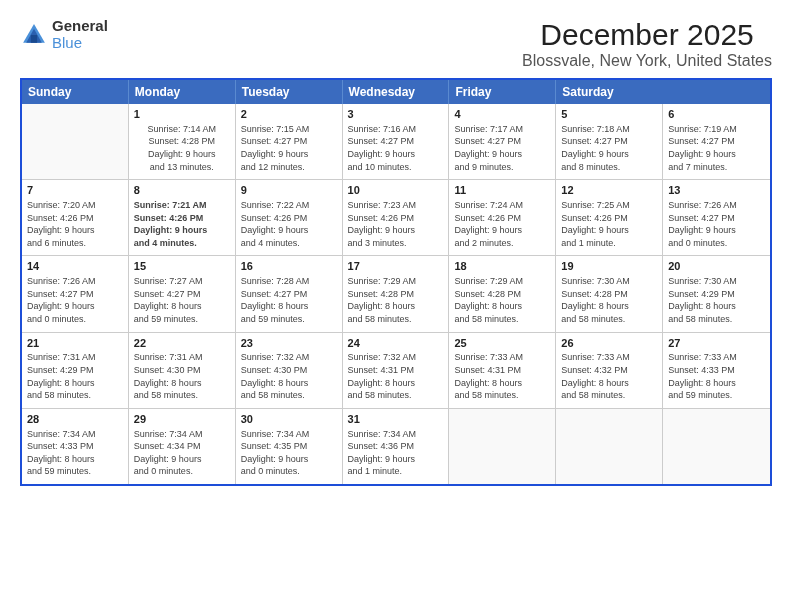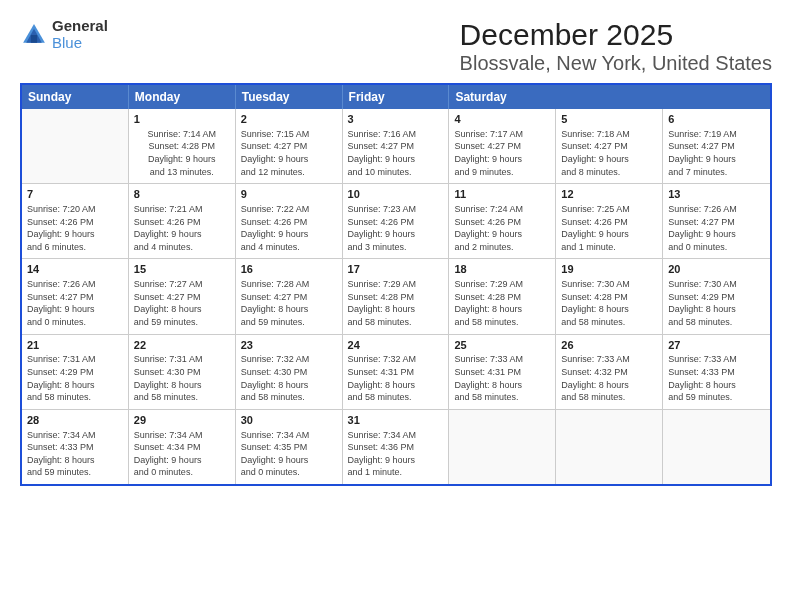--- a/index.html
+++ b/index.html
@@ -41,29 +41,29 @@
     .logo-blue {
       font-size: 15px;
       font-weight: normal;
       color: #4a90d9;
     }
     .logo-icon {
       width: 28px;
       height: 28px;
     }
     .title-block {
-      text-align: left;
+      text-align: center;
     }
     .main-title {
       font-size: 30px;
       font-weight: normal;
       color: #222;
     }
     .subtitle {
-      font-size: 20px;
+      font-size: 16px;
       color: #555;
     }
     .calendar {
       flex: 1;
       display: flex;
       flex-direction: column;
       border: 2px solid #1d4ed8;
     }
     .cal-header {
       display: grid;
@@ -132,20 +132,21 @@
       <div class="main-title">December 2025</div>
       <div class="subtitle">Blossvale, New York, United States</div>
     </div>
   </div>
 
   <div class="calendar">
     <div class="cal-header">
     <div class="cal-header-cell">Sunday</div>
         <div class="cal-header-cell">Monday</div>
         <div class="cal-header-cell">Tuesday</div>
+        <div class="cal-header-cell">Wednesday</div>
         <div class="cal-header-cell">Friday</div>
         <div class="cal-header-cell">Saturday</div>
       </div>
     <div class="cal-body">
     <div class="cal-row">
           <div class="cal-cell empty"></div>
           <div class="cal-cell">
             <span class="day-num">1</span>
             <div class="cell-info" style="white-space: pre-line; text-align: center;">Sunrise: 7:14 AM
 Sunset: 4:28 PM
@@ -191,21 +192,21 @@
         <div class="cal-row">
           <div class="cal-cell">
             <span class="day-num">7</span>
             <div class="cell-info" style="white-space: pre-line;">Sunrise: 7:20 AM
 Sunset: 4:26 PM
 Daylight: 9 hours
 and 6 minutes.</div>
           </div>
           <div class="cal-cell">
             <span class="day-num">8</span>
-            <div class="cell-info" style="white-space: pre-line;">Sunrise: 7:21 AM
+            <div class="cell-info" style="white-space: pre-line; font-weight: bold;">Sunrise: 7:21 AM
 Sunset: 4:26 PM
 Daylight: 9 hours
 and 4 minutes.</div>
           </div>
           <div class="cal-cell">
             <span class="day-num">9</span>
             <div class="cell-info" style="white-space: pre-line;">Sunrise: 7:22 AM
 Sunset: 4:26 PM
 Daylight: 9 hours
 and 4 minutes.</div>

